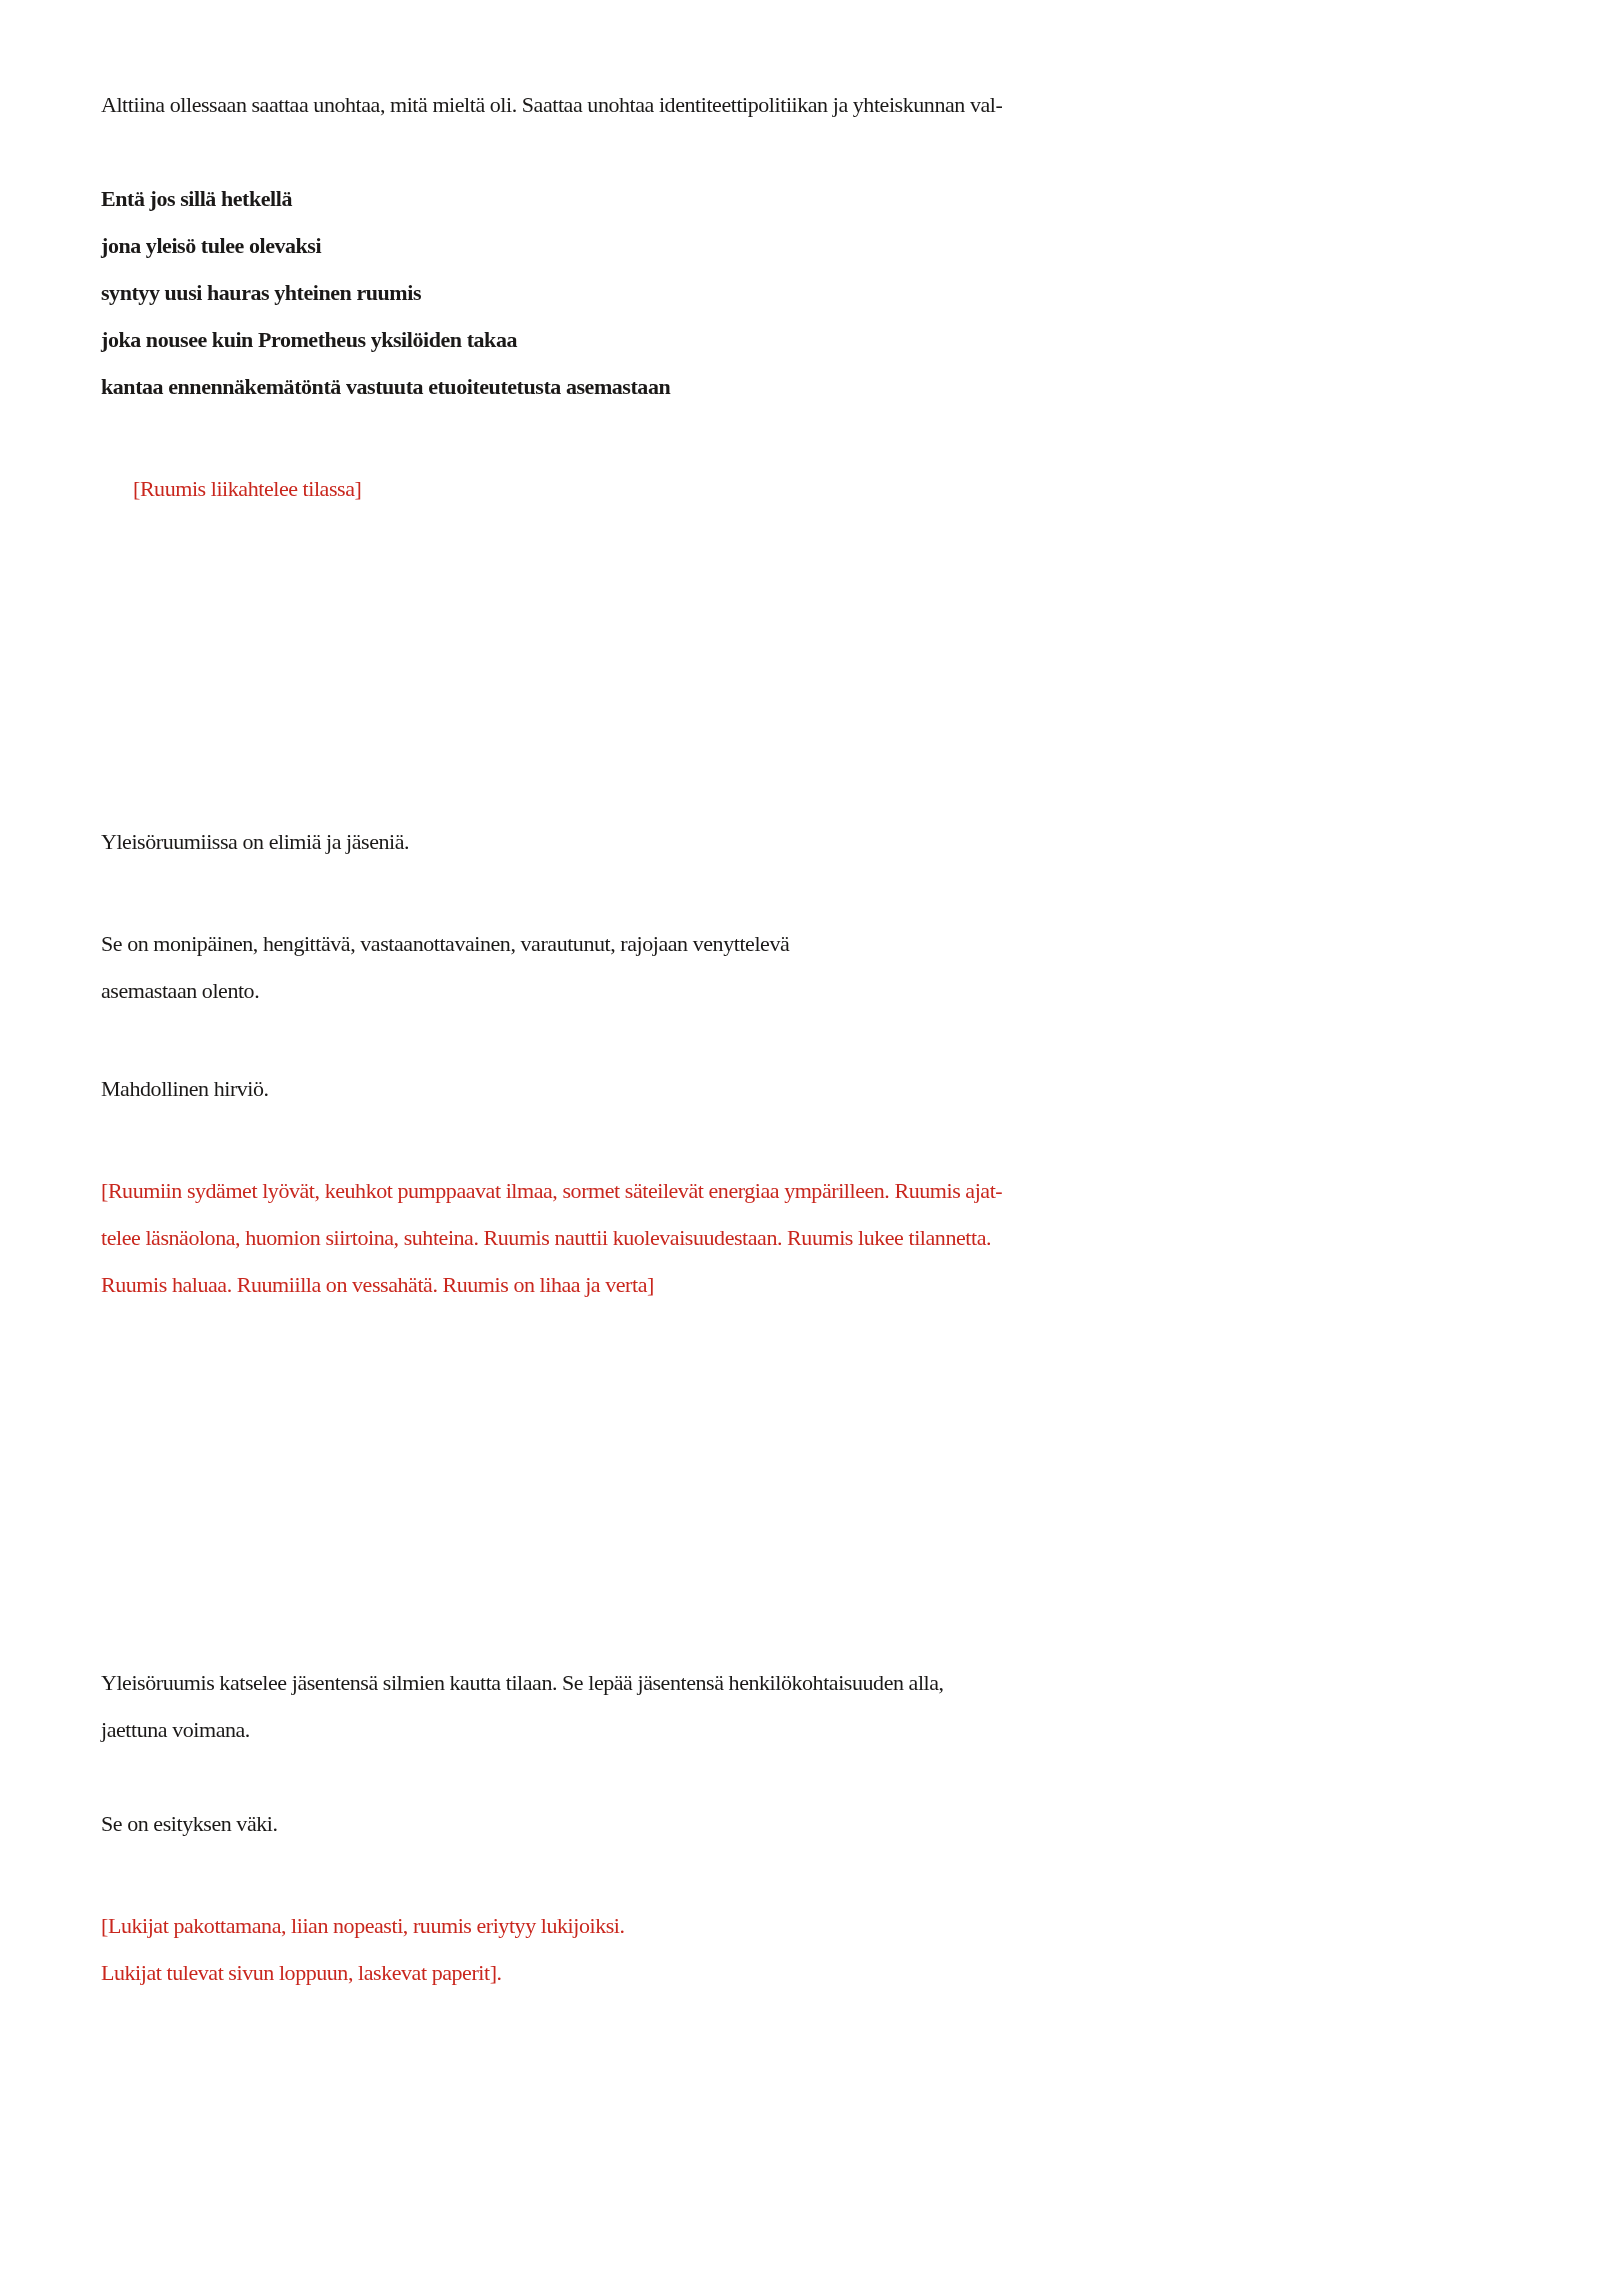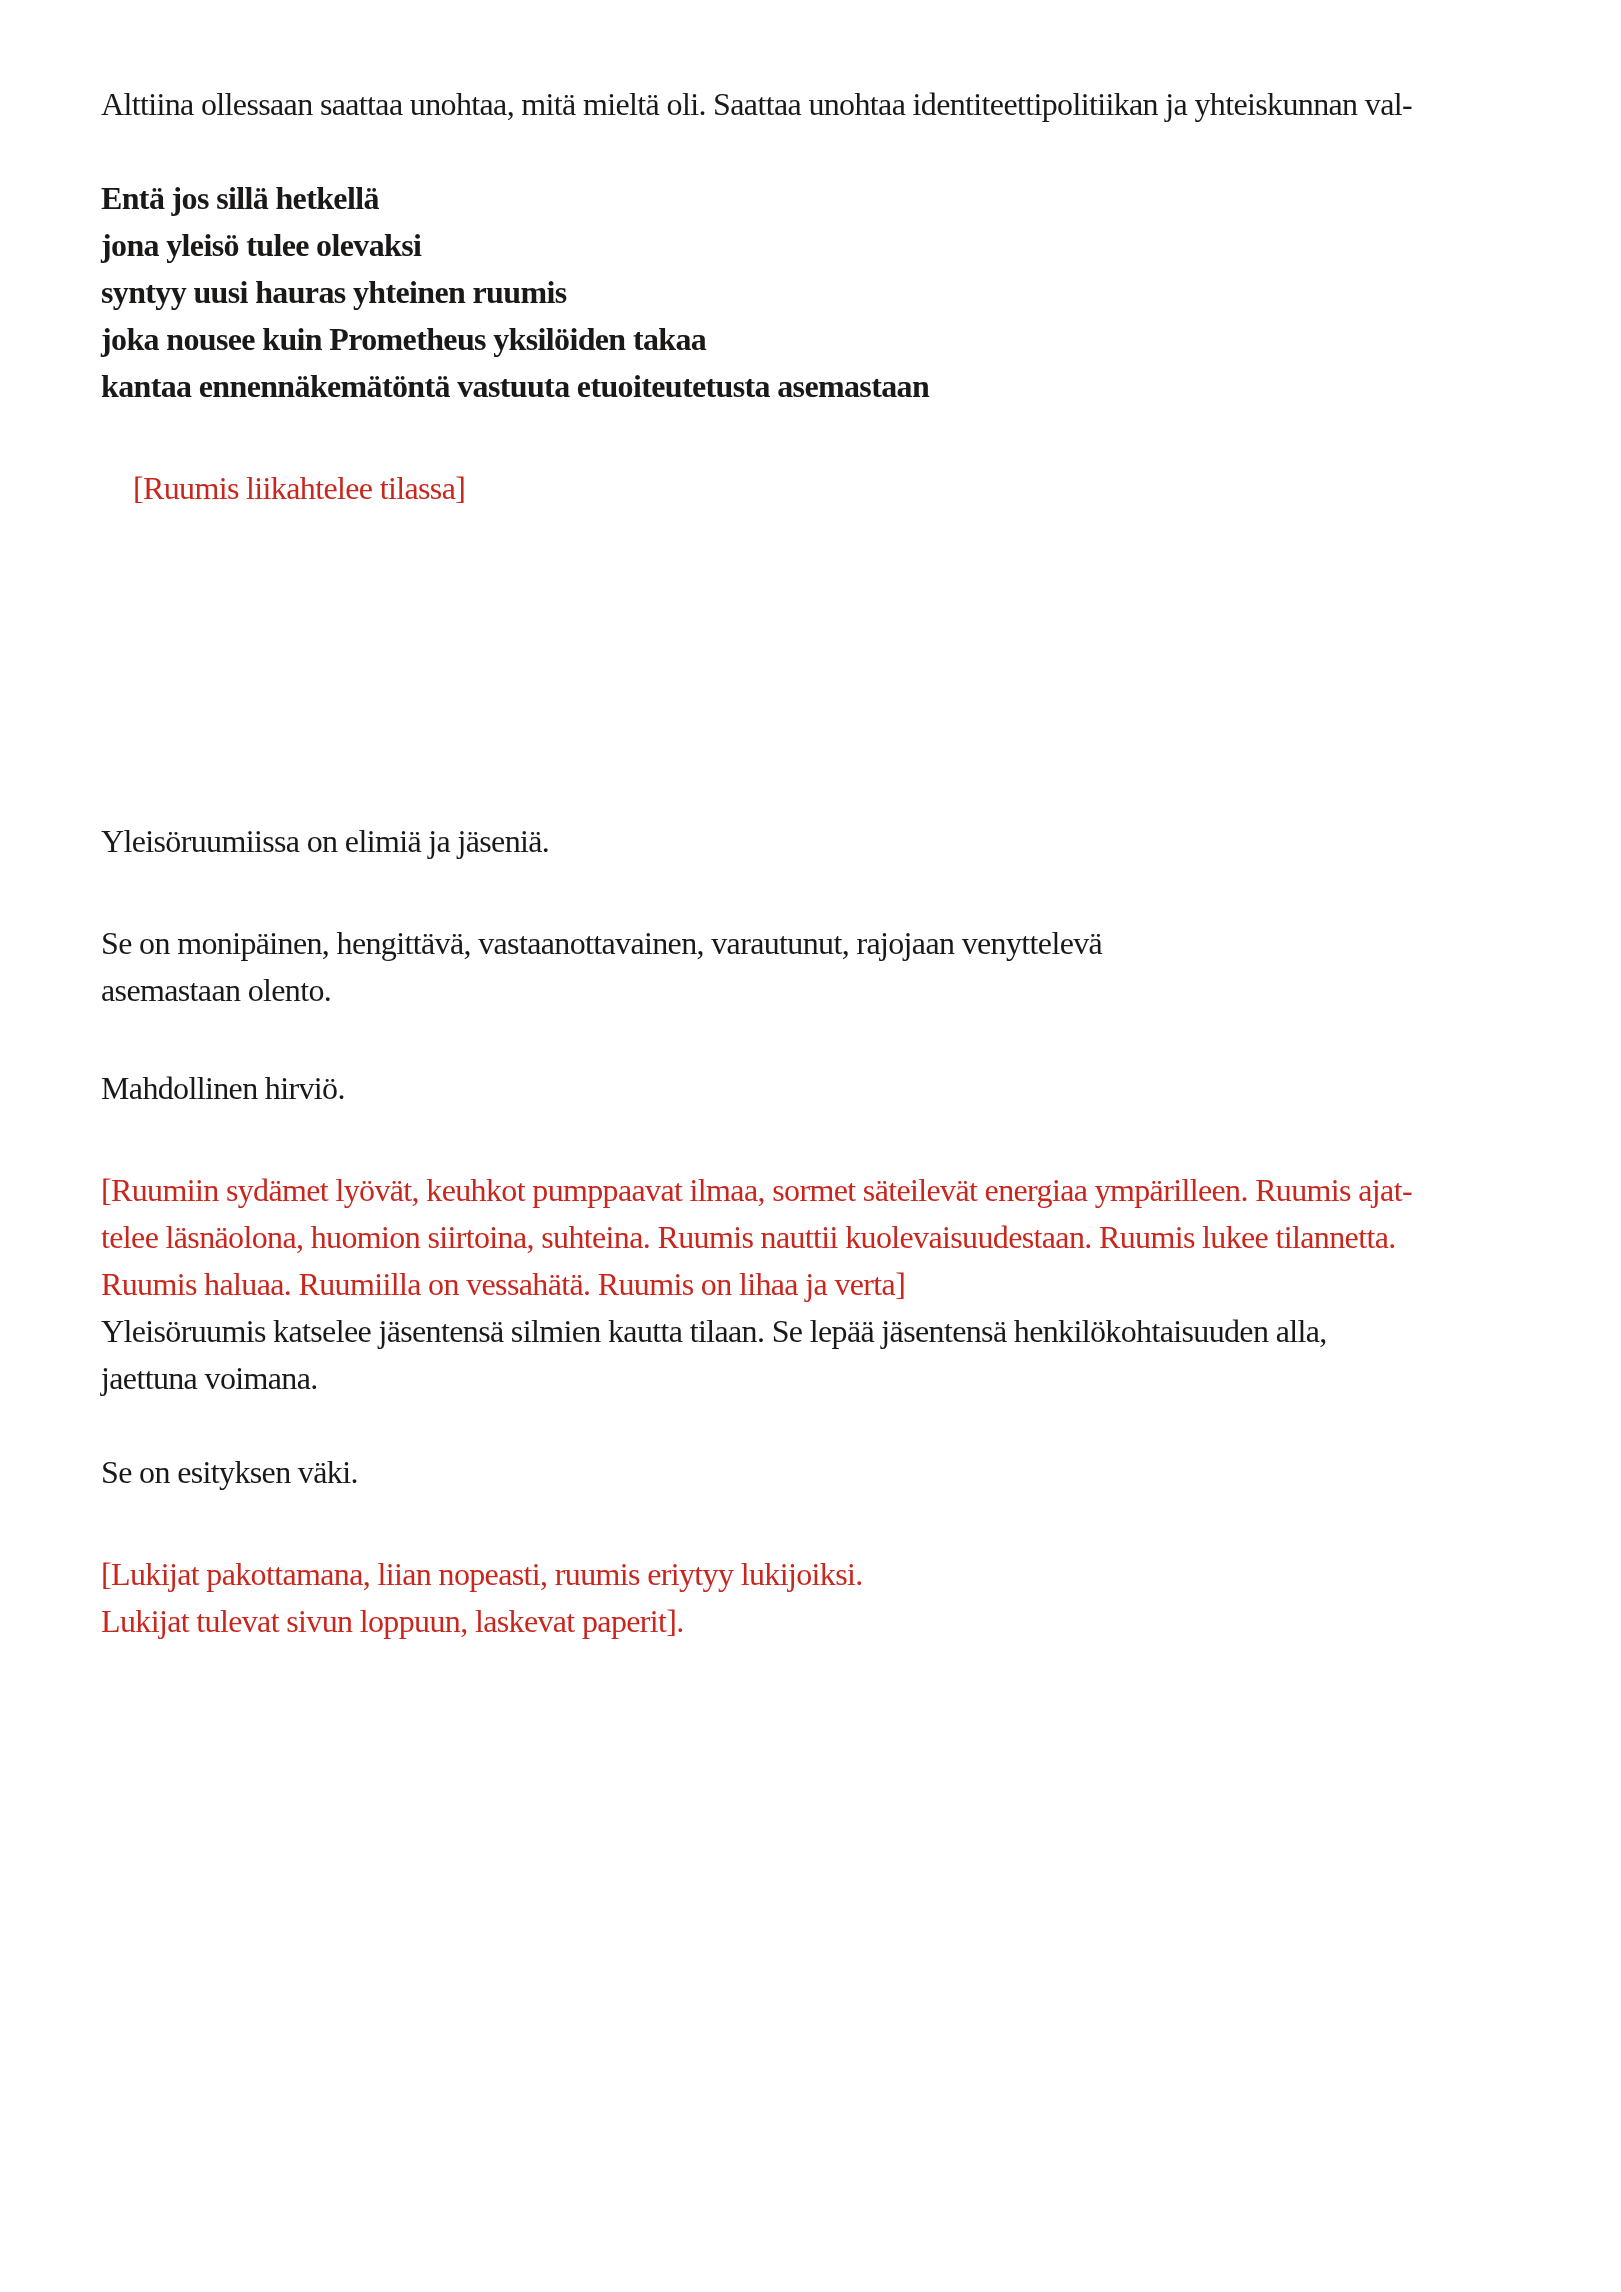--- a/index.html
+++ b/index.html
@@ -8,21 +8,21 @@
     background: #ffffff;
   }
   .page {
     position: relative;
     width: 1621px;
     height: 2293px;
     box-sizing: border-box;
     padding: 81px 53px 0 101px;
     background: var(--page-bg, #ffffff);
     font-family: "Liberation Serif", "DejaVu Serif", serif;
-    font-size: 32px;
+    font-size: 22px;
     letter-spacing: -0.02em;
     color: var(--text-color, #1b1918);
     overflow: hidden;
   }
   .para {
     margin: 0;
     padding: 0;
   }
   .line {
     display: block;
@@ -32,21 +32,21 @@
   .stage-direction {
     color: var(--stage-red, #c9271e);
   }
   
   .b1  { margin-bottom: 47px; }
   .b2  { margin-bottom: 55px; font-weight: bold; }
   .b3  { margin-bottom: 306px; margin-left: 32px; }
   .b4  { margin-bottom: 55px; }
   .b5  { margin-bottom: 51px; }
   .b6  { margin-bottom: 55px; }
-  .b7  { }
+  .b7  { margin-bottom: 351px; }
   .b8  { margin-bottom: 47px; }
   .b9  { margin-bottom: 55px; }
   .b10 { margin-bottom: 0; }
 </style>
 </head>
 <body>
 
 <div class="page">
 
   <p class="para b1">

